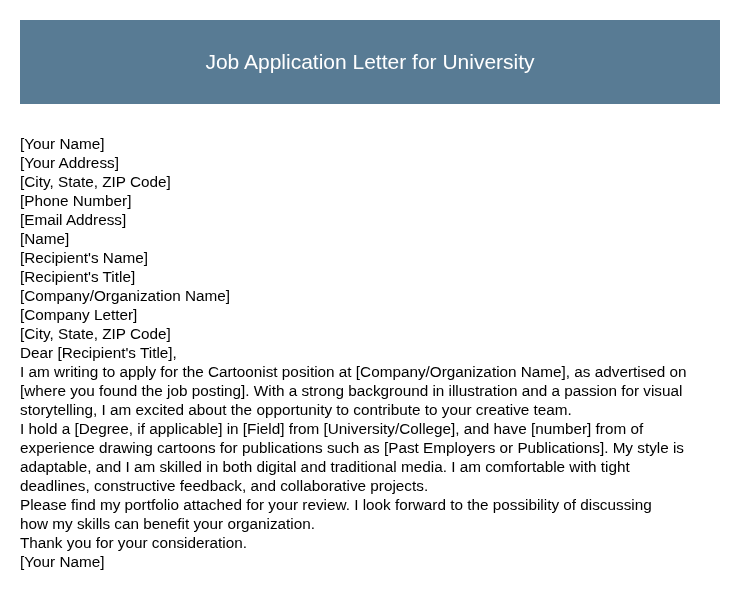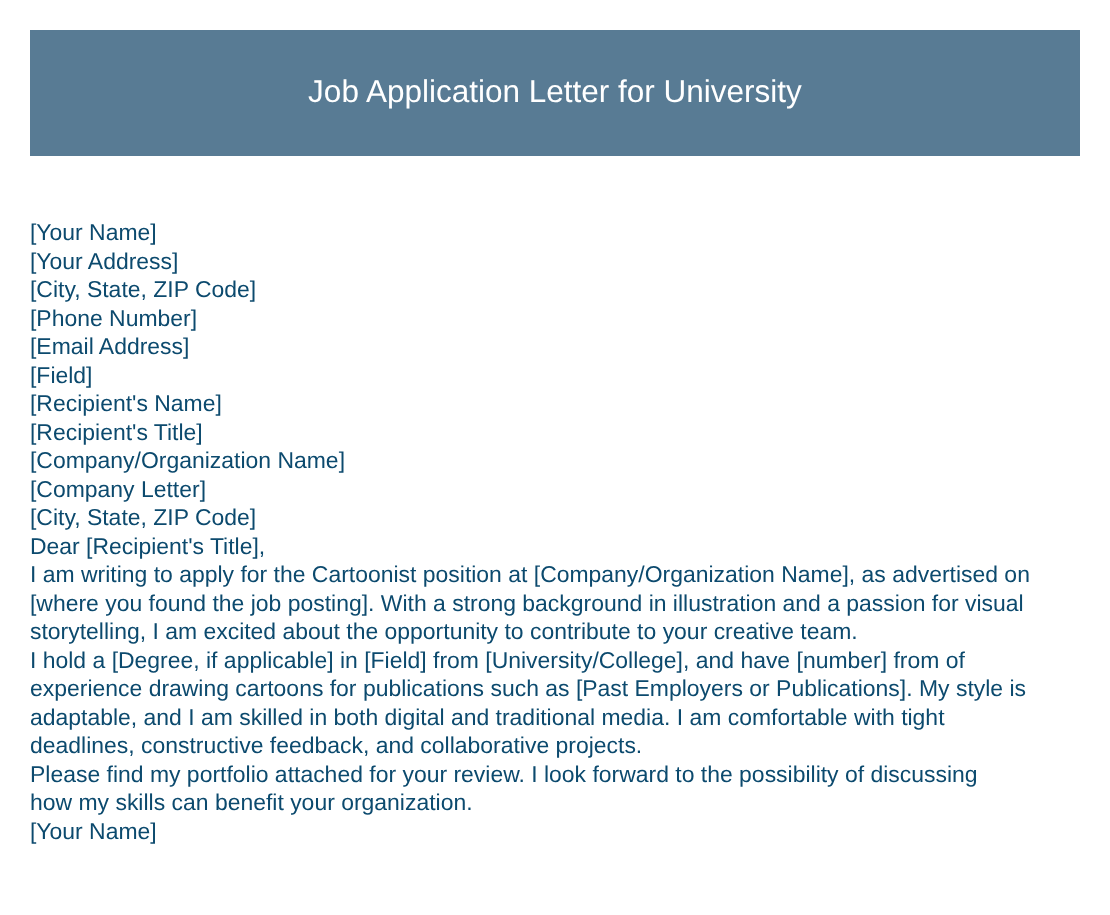--- a/index.html
+++ b/index.html
@@ -29,23 +29,23 @@
       margin: 0;
       color: #ffffff;
       font-family: "Liberation Sans", sans-serif;
       font-weight: normal;
       font-size: 21px;
       letter-spacing: 0px;
     }
     .letter {
       position: absolute;
       left: 20px;
-      top: 146px;
+      top: 134px;
       width: 705px;
-      color: #0c4a6e;
+      color: #000000;
       font-family: "Liberation Sans", sans-serif;
       font-size: 15.3px;
       line-height: 19px;
     }
     .letter .line {
       display: block;
       white-space: nowrap;
     }
     .letter .para {
       display: block;
@@ -59,21 +59,21 @@
   <h1>Job Application Letter for University</h1>
 </div>
 
 <div class="letter">
   <div>
     <span class="line">[Your Name]</span>
     <span class="line">[Your Address]</span>
     <span class="line">[City, State, ZIP Code]</span>
     <span class="line">[Phone Number]</span>
     <span class="line">[Email Address]</span>
-    <span class="line">[Field]</span>
+    <span class="line">[Name]</span>
   </div>
   <div>
     <span class="line">[Recipient's Name]</span>
     <span class="line">[Recipient's Title]</span>
     <span class="line">[Company/Organization Name]</span>
     <span class="line">[Company Letter]</span>
     <span class="line">[City, State, ZIP Code]</span>
   </div>
   <span class="line">Dear [Recipient's Title],</span>
 
@@ -88,15 +88,18 @@
     <span class="line">experience drawing cartoons for publications such as [Past Employers or Publications]. My style is</span>
     <span class="line">adaptable, and I am skilled in both digital and traditional media. I am comfortable with tight</span>
     <span class="line">deadlines, constructive feedback, and collaborative projects.</span>
   </div>
 
   <div class="para">
     <span class="line">Please find my portfolio attached for your review. I look forward to the possibility of discussing</span>
     <span class="line">how my skills can benefit your organization.</span>
   </div>
 
+  <div class="para">
+    <span class="line">Thank you for your consideration.</span>
+  </div>
 
   <span class="line">[Your Name]</span>
 </div>
 
 </body></html>

